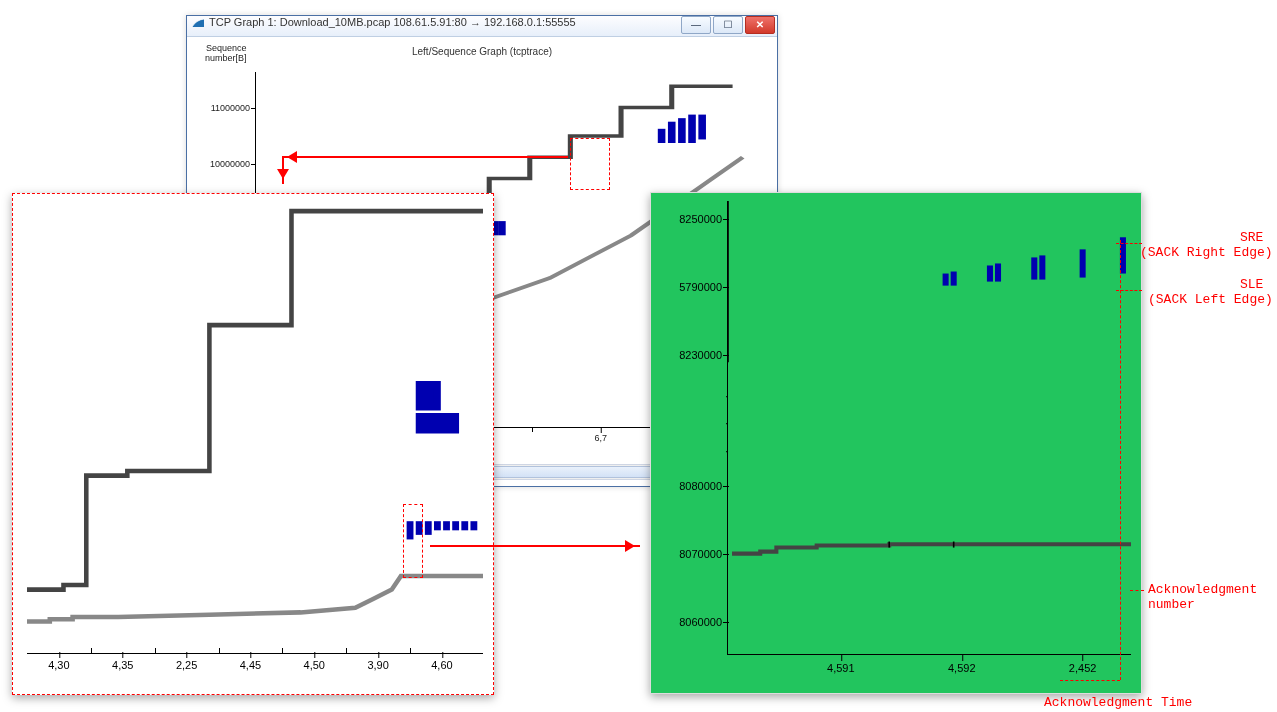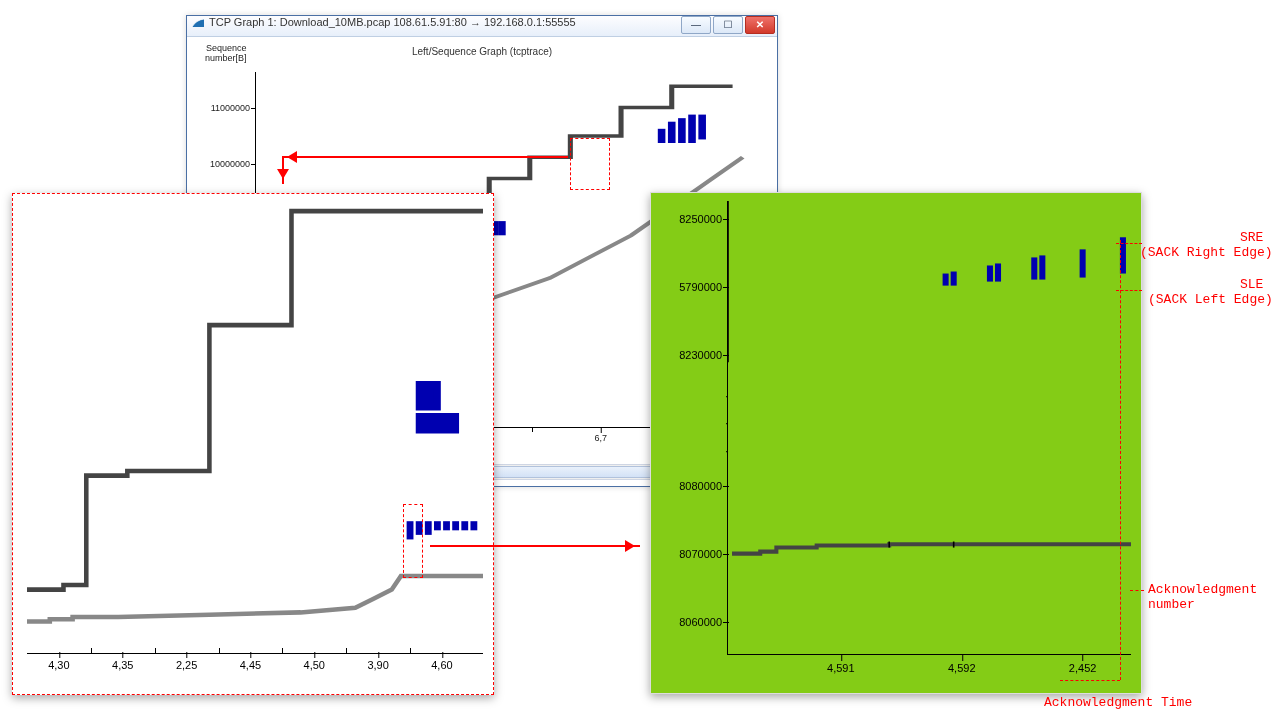--- a/index.html
+++ b/index.html
@@ -155,21 +155,21 @@
     transform:translateX(-50%);
   }
   .z1-xtick::before{content:"";position:absolute;left:50%;top:-7px;width:1px;height:6px;background:#000;}
   .z1-mini{position:absolute;bottom:0;height:5px;width:1px;background:#000;}
 
   
   .zoom2 {
     position:absolute;
     left: 650px; top: 192px;
     width: 490px; height: 500px;
-    background:#84cc16;
+    background:#22c55e;
     box-shadow: 0 3px 9px rgba(0,0,0,0.35);
     border:1px solid #ddd;
   }
   .zoom2 .plot2{
     position:absolute; left:76px; right:10px; top:8px; bottom:38px;
     border-left:1px solid #000;
     border-bottom:1px solid #000;
   }
   .z2-ytick{
     position:absolute; left:-72px; width:66px; text-align:right; font-size:11px;

